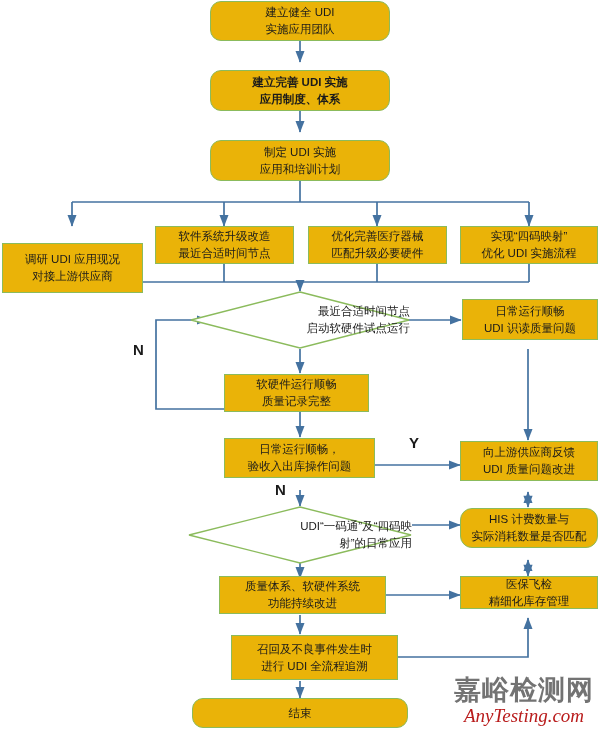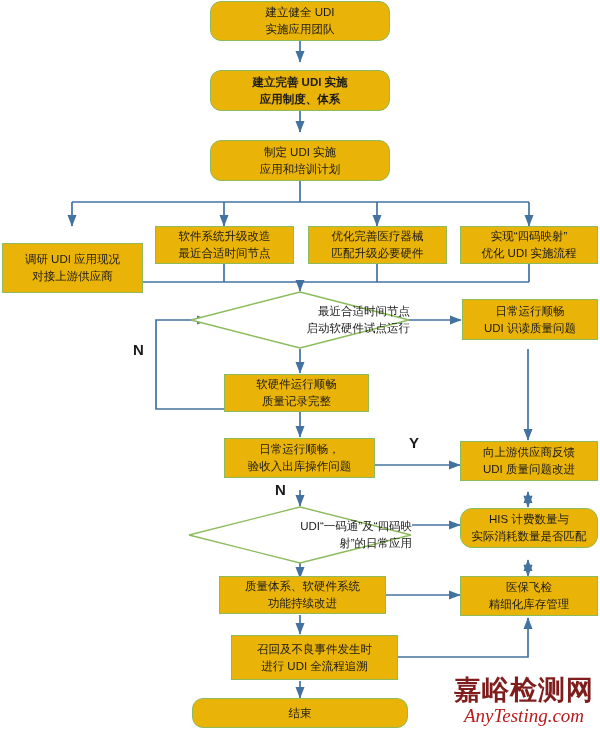--- a/index.html
+++ b/index.html
@@ -83,21 +83,21 @@
     bottom: 4px;
     text-align: center;
     color: #E0E0E0;
     user-select: none;
   }
   .watermark .wm-cn {
     font-size: 27px;
     font-weight: bold;
     letter-spacing: 1px;
     line-height: 30px;
-    color: #7f1d1d;
+    color: #737373;
   }
   .watermark .wm-en {
     font-family: "Liberation Serif", "DejaVu Serif", serif;
     font-style: italic;
     font-size: 19px;
     line-height: 21px;
     color: #b91c1c;
   }
 </style>
 </head>
@@ -244,21 +244,21 @@
   <div class="node rect" style="left:460px; top:508px; width:138px; height:40px;border-radius:12px;">
     <span class="line">HIS 计费数量与</span>
     <span class="line">实际消耗数量是否匹配</span>
   </div>
 
   <div class="node rect" style="left:219px; top:576px; width:167px; height:38px;">
     <span class="line">质量体系、软硬件系统</span>
     <span class="line">功能持续改进</span>
   </div>
 
-  <div class="node rect" style="left:460px; top:576px; width:138px; height:40px;">
+  <div class="node rect" style="left:460px; top:576px; width:138px; height:33px;">
     <span class="line">医保飞检</span>
     <span class="line">精细化库存管理</span>
   </div>
 
   <div class="node rect" style="left:219px; top:635px; width:167px; height:45px;margin-left:12px;">
     <span class="line">召回及不良事件发生时</span>
     <span class="line">进行 UDI 全流程追溯</span>
   </div>
 
   <div class="node round" style="left:192px; top:698px; width:216px; height:30px;">

